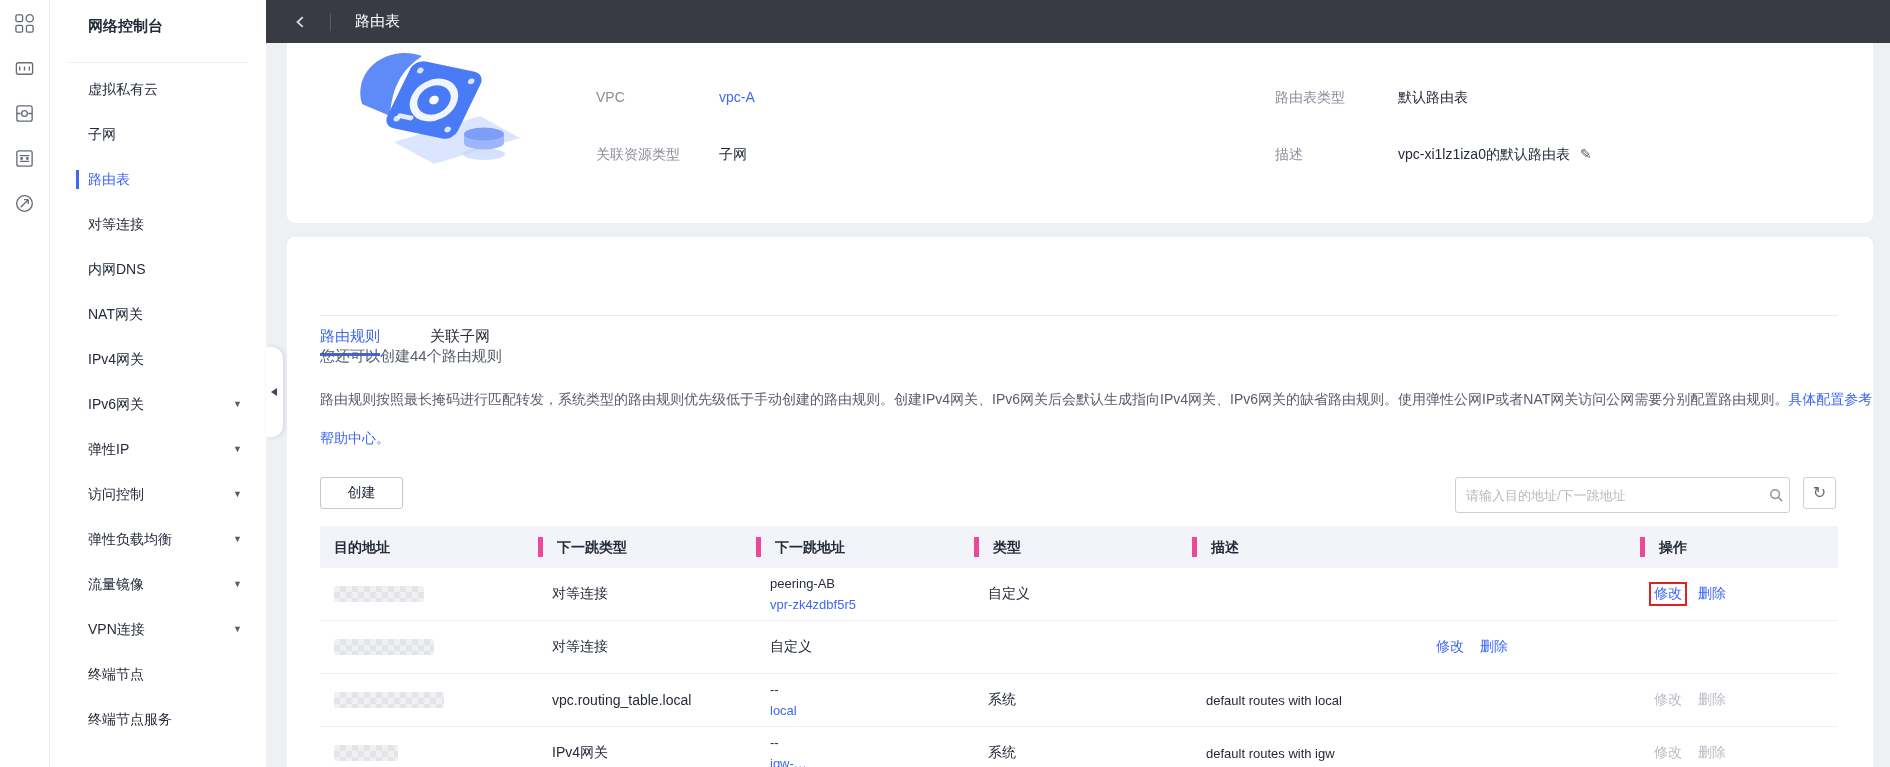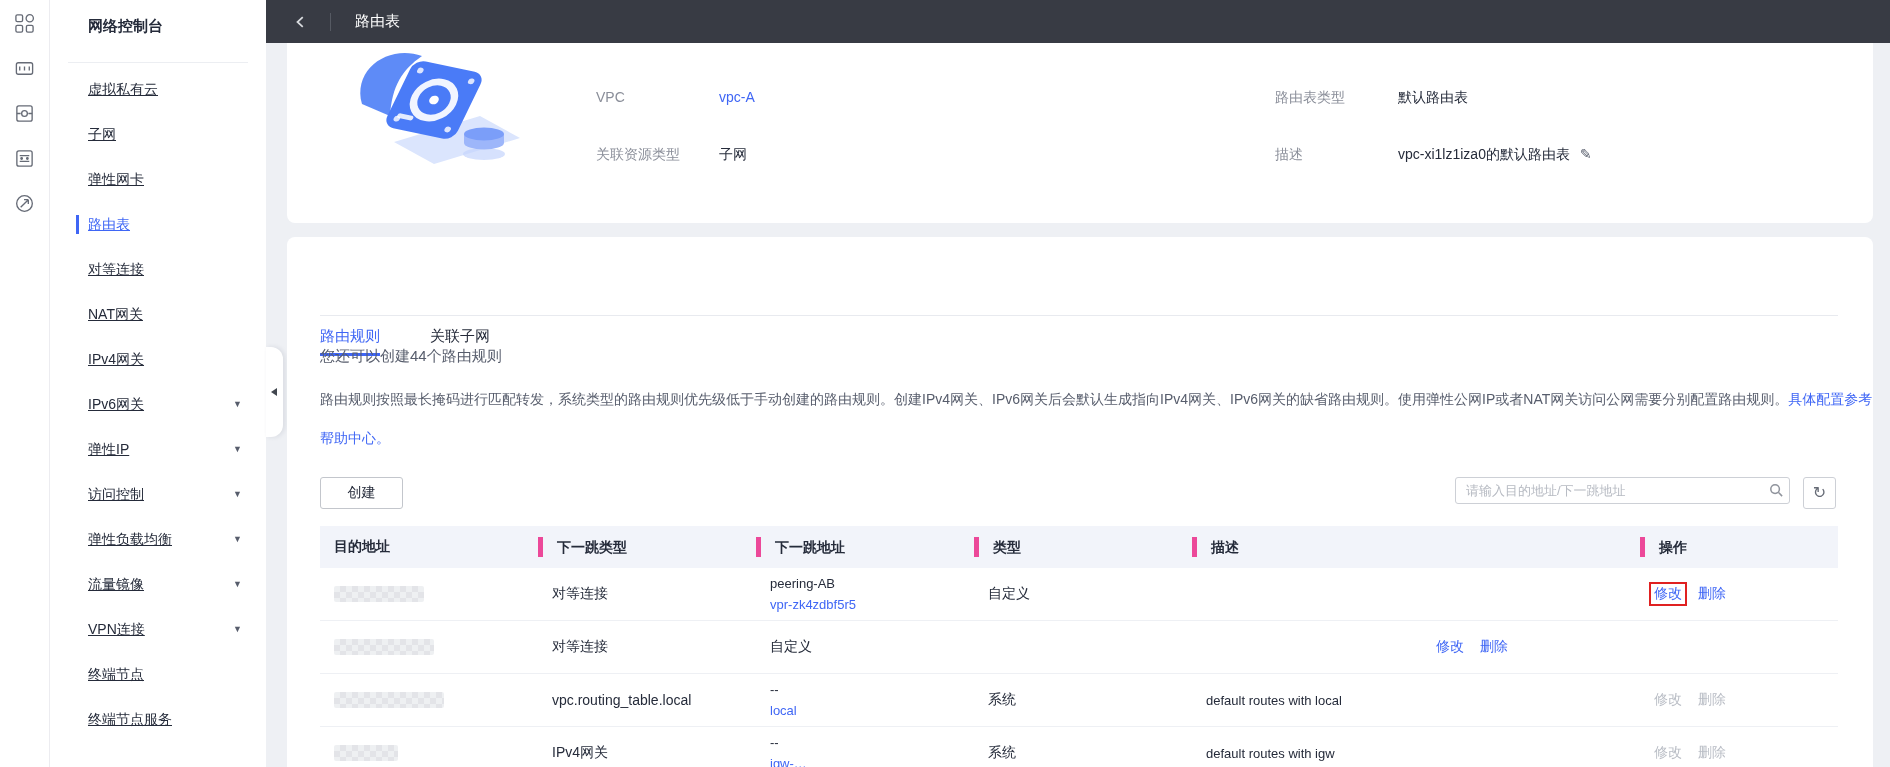--- a/index.html
+++ b/index.html
@@ -19,21 +19,21 @@
   
   .icon-rail{position:absolute;left:0;top:0;width:50px;height:767px;background:#fff;border-right:1px solid #ececf0;display:flex;flex-direction:column;align-items:center;padding-top:11px;}
   .rail-icon{width:24px;height:24px;color:#666b76;display:flex;align-items:center;justify-content:center;margin-bottom:21px;cursor:pointer;}
   .rail-icon svg{width:21px;height:21px;stroke:currentColor;fill:none;stroke-width:1.4;}
 
   
   .sidebar{position:absolute;left:50px;top:0;width:216px;height:767px;background:#fff;}
   .side-title{position:absolute;left:38px;top:17px;font-size:15px;font-weight:700;color:var(--text);}
   .side-divider{position:absolute;left:18px;right:18px;top:62px;height:1px;background:#eceef2;}
   .side-list{position:absolute;top:67px;left:0;right:0;list-style:none;}
-  .side-item{position:relative;height:45px;line-height:45px;padding-left:38px;font-size:14px;color:var(--text);cursor:pointer;white-space:nowrap;text-decoration:underline;}
+  .side-item{position:relative;height:45px;line-height:45px;padding-left:38px;font-size:14px;color:var(--text);cursor:pointer;white-space:nowrap;}
   .side-item .bar{position:absolute;left:26px;top:13px;width:3px;height:19px;background:var(--accent);display:none;}
   .side-item.active{color:var(--accent);}
   .side-item.active .bar{display:block;}
   .side-item .caret{position:absolute;left:183px;top:0;font-size:9px;color:#575d6c;display:none;}
 
   
   .collapse-handle{position:absolute;left:266px;top:347px;width:17px;height:90px;background:#fff;border-radius:0 12px 12px 0;box-shadow:2px 0 5px rgba(30,40,70,.10);cursor:pointer;}
   .collapse-handle .tri{position:absolute;left:5px;top:41px;width:0;height:0;border-top:4px solid transparent;border-bottom:4px solid transparent;border-right:6px solid #41464f;}
 
   
@@ -61,32 +61,32 @@
   .tab{font-size:15px;line-height:22px;color:var(--text);padding-bottom:6px;cursor:pointer;margin-top:40px;}
   .tab.active{color:var(--accent);border-bottom:3px solid var(--accent);}
   .tabbar-line{position:absolute;left:33px;right:35px;top:78px;height:1px;background:#e8eaef;}
 
   .quota{position:absolute;left:33px;top:110px;font-size:15px;color:var(--muted);}
   .desc-l1{position:absolute;left:33px;top:152px;font-size:14px;line-height:20px;color:var(--muted);white-space:nowrap;}
   .desc-l2{position:absolute;left:33px;top:191px;font-size:14px;line-height:20px;}
   .desc-link{color:var(--accent);cursor:pointer;}
 
   .create-btn{position:absolute;left:33px;top:240px;width:83px;height:32px;background:#fff;border:1px solid #c3c6cc;border-radius:3px;font-size:14px;color:var(--text);cursor:pointer;font-family:inherit;}
-  .search{position:absolute;left:1168px;top:240px;width:335px;height:27px;border:1px solid #cdd0d6;border-radius:3px;background:#fff;display:flex;align-items:center;}
+  .search{position:absolute;left:1168px;top:240px;width:335px;height:36px;border:1px solid #cdd0d6;border-radius:3px;background:#fff;display:flex;align-items:center;}
   .search input{border:0;outline:none;flex:1;padding:0 10px;font-size:13px;color:#333;font-family:inherit;background:transparent;}
   .search input::placeholder{color:#b6bac2;}
   .search .mag{width:26px;display:flex;justify-content:center;cursor:pointer;}
   .search .mag svg{width:15px;height:15px;stroke:#8f939c;fill:none;stroke-width:1.6;}
   .refresh-btn{position:absolute;left:1516px;top:240px;width:33px;height:32px;border:1px solid #cdd0d6;border-radius:3px;background:#fff;color:#666b76;font-size:16px;line-height:30px;text-align:center;cursor:pointer;}
 
   
   .rt-table{position:absolute;left:33px;top:289px;right:35px;}
   .thead{display:flex;height:42px;background:#f2f4fa;align-items:center;}
   .th{font-size:14px;font-weight:700;color:var(--text);padding-left:14px;height:20px;line-height:20px;border-left:5px solid #ec4899;}
-  .th:first-child{border-left:none;font-family:Liberation Mono, monospace;}
+  .th:first-child{border-left:none;}
   .c1{width:218px;} .c2{width:218px;} .c3{width:218px;} .c4{width:218px;} .c5{width:448px;} .c6{flex:1;}
   .trow{display:flex;height:53px;border-bottom:1px solid #eef0f4;align-items:center;}
   .td{padding-left:14px;font-size:13px;color:var(--text);}
   .td.cjk{font-size:14px;}
   .mosaic{height:16px;border-radius:2px;background:repeating-conic-gradient(#e3e4e8 0% 25%, #eef0f2 0% 50%) 0 0/12px 12px;}
   .two-line{display:flex;flex-direction:column;justify-content:center;gap:7px;height:53px;}
   .np-name{color:var(--text);line-height:14px;}
   .np-link{color:var(--accent);line-height:14px;cursor:pointer;}
   .act{color:var(--accent);font-size:14px;margin-right:16px;cursor:pointer;display:inline-block;}
   .trow.dis .act{color:var(--disabled);cursor:default;}
@@ -142,33 +142,33 @@
         <li class="side-item">
     
     <span class="lbl">虚拟私有云</span>
     
   </li>
         <li class="side-item">
     
     <span class="lbl">子网</span>
     
   </li>
-        <li class="side-item">
-    
-    <span class="lbl">弹性网卡</span>
-    
-  </li>
         <li class="side-item active">
     <span class="bar"></span>
     <span class="lbl">路由表</span>
     
   </li>
         <li class="side-item">
     
     <span class="lbl">对等连接</span>
+    
+  </li>
+        <li class="side-item">
+    
+    <span class="lbl">内网DNS</span>
     
   </li>
         <li class="side-item">
     
     <span class="lbl">NAT网关</span>
     
   </li>
         <li class="side-item">
     
     <span class="lbl">IPv4网关</span>

